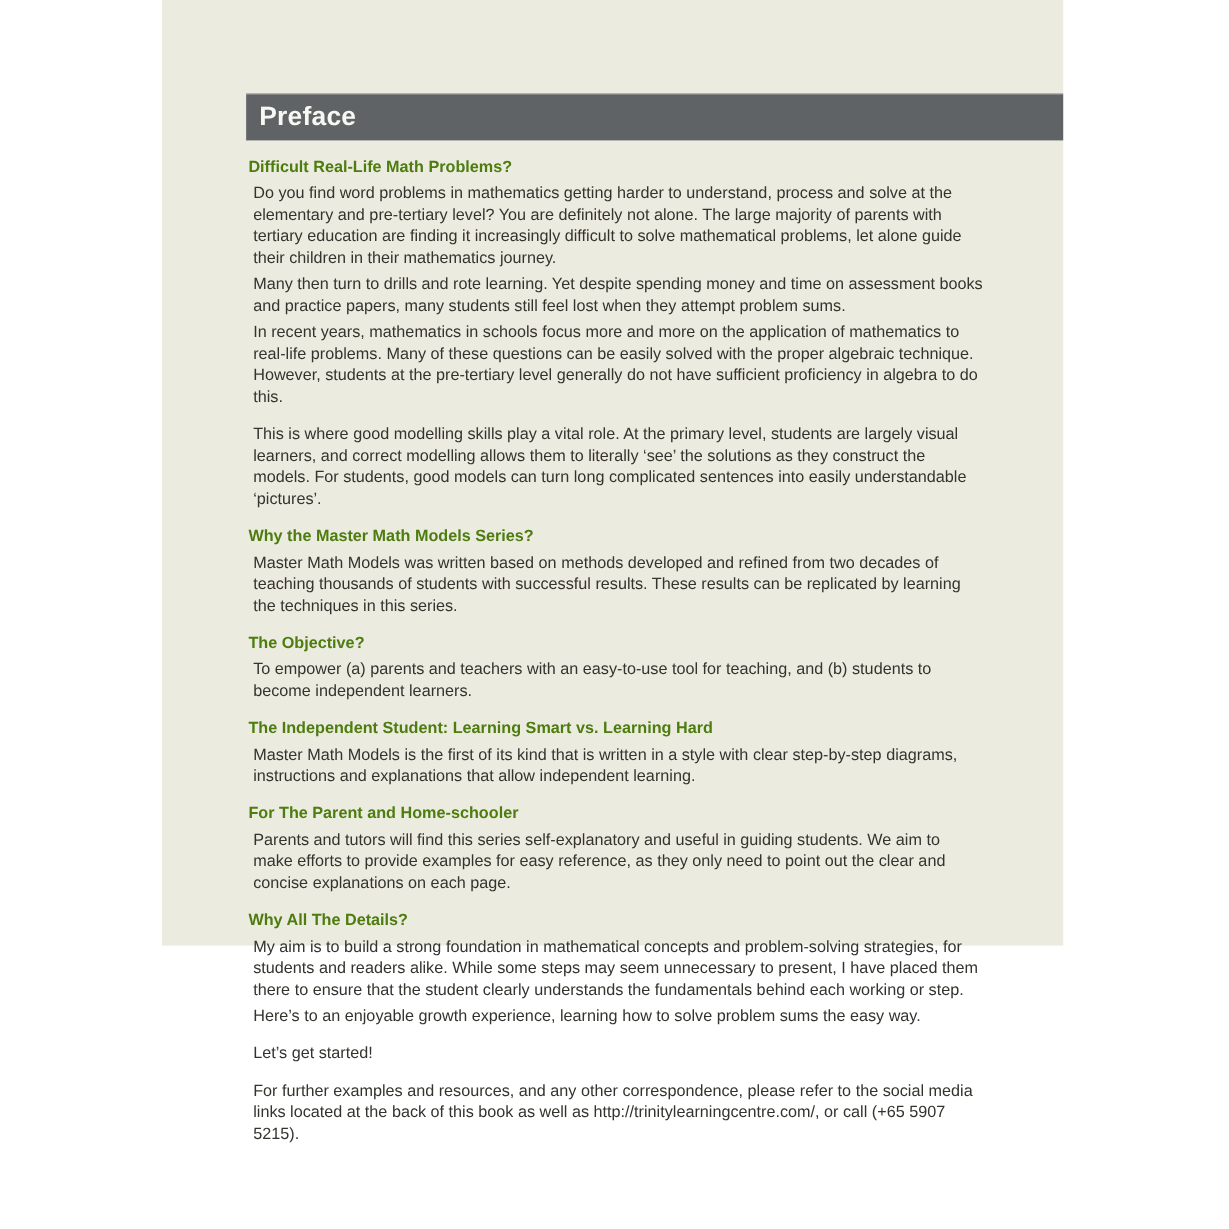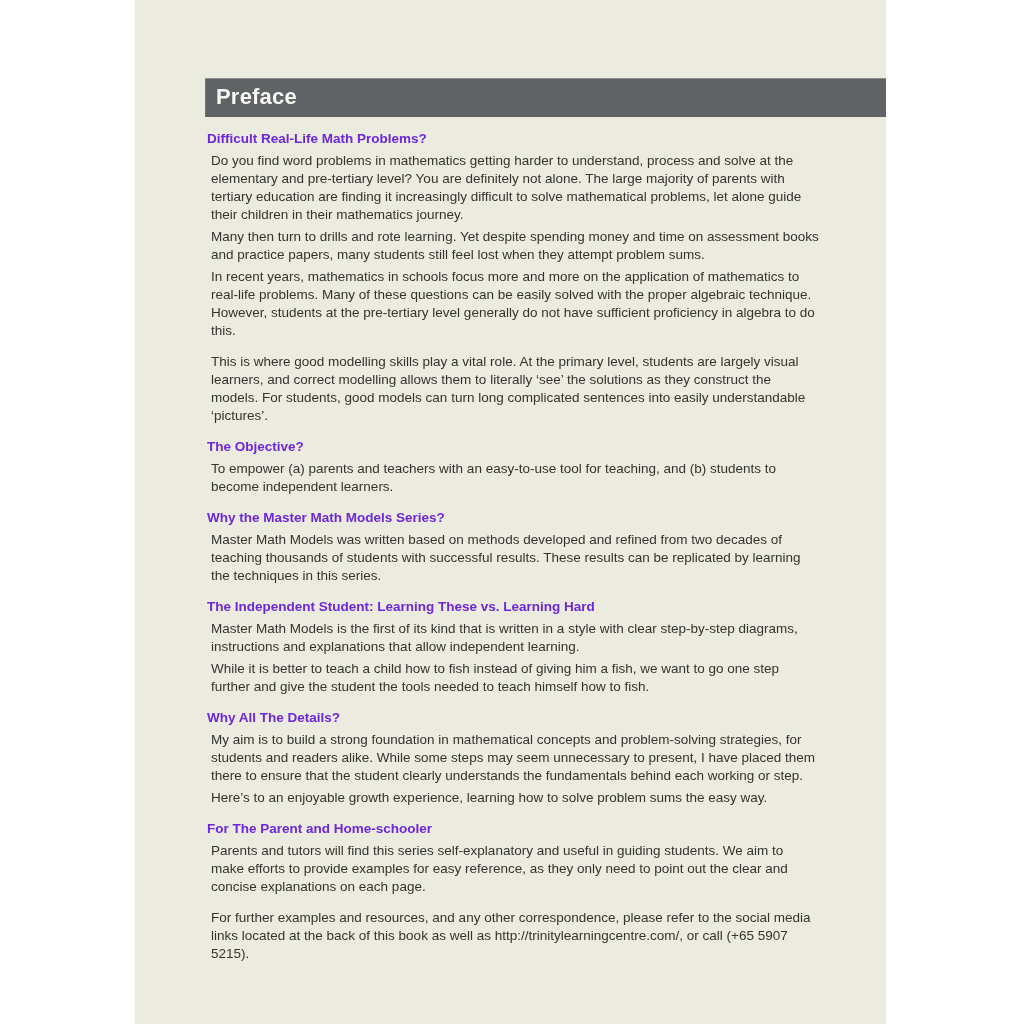--- a/index.html
+++ b/index.html
@@ -15,21 +15,21 @@
     width: 1024px;
     height: 1024px;
     background: #ffffff;
     overflow: hidden;
   }
   .page {
     position: absolute;
     left: 135px;
     top: 0;
     width: 751px;
-    height: 1024px;
+    height: 788px;
     background: #ECEBE0;
   }
   .header-bar {
     position: absolute;
     left: 70px;
     right: 0;
     top: 78px;
     height: 39px;
     background: #606366;
     box-shadow: inset 0 1px 0 rgba(255,255,255,0.28), inset 1px 0 0 rgba(255,255,255,0.12);
@@ -51,21 +51,21 @@
     color: #34332E;
     font-size: 13.5px;
     line-height: 18px;
   }
   .sec { margin: 0 0 13px 0; }
   .sec h2 {
     margin: 0;
     font-size: 13.5px;
     line-height: 18px;
     font-weight: bold;
-    color: #6d28d9;
+    color: #4d7c0f;
   }
   .sec p, .closing { margin: 4px; }
   .closing { margin-bottom: 13px; }
 </style>
 </head>
 <body>
 
 <div class="canvas">
   <div class="page">
 
@@ -80,43 +80,43 @@
         <p>Do you find word problems in mathematics getting harder to understand, process and solve at the elementary and pre-tertiary level? You are definitely not alone. The large majority of parents with tertiary education are finding it increasingly difficult to solve mathematical problems, let alone guide their children in their mathematics journey.</p>
         <p>Many then turn to drills and rote learning. Yet despite spending money and time on assessment books and practice papers, many students still feel lost when they attempt problem sums.</p>
         <p>In recent years, mathematics in schools focus more and more on the application of mathematics to real-life problems. Many of these questions can be easily solved with the proper algebraic technique. However, students at the pre-tertiary level generally do not have sufficient proficiency in algebra to do this.</p>
       </div>
 
       <div class="sec">
         <p>This is where good modelling skills play a vital role. At the primary level, students are largely visual learners, and correct modelling allows them to literally ‘see’ the solutions as they construct the models. For students, good models can turn long complicated sentences into easily understandable ‘pictures’.</p>
       </div>
 
       <div class="sec">
+        <h2>Why the Master Math Models Series?</h2>
+        <p>Master Math Models was written based on methods developed and refined from two decades of teaching thousands of students with successful results. These results can be replicated by learning the techniques in this series.</p>
+      </div>
+
+      <div class="sec">
         <h2>The Objective?</h2>
         <p>To empower (a) parents and teachers with an easy-to-use tool for teaching, and (b) students to become independent learners.</p>
       </div>
 
       <div class="sec">
-        <h2>Why the Master Math Models Series?</h2>
-        <p>Master Math Models was written based on methods developed and refined from two decades of teaching thousands of students with successful results. These results can be replicated by learning the techniques in this series.</p>
+        <h2>The Independent Student: Learning Smart vs. Learning Hard</h2>
+        <p>Master Math Models is the first of its kind that is written in a style with clear step-by-step diagrams, instructions and explanations that allow independent learning.</p>
       </div>
 
       <div class="sec">
-        <h2>The Independent Student: Learning These vs. Learning Hard</h2>
-        <p>Master Math Models is the first of its kind that is written in a style with clear step-by-step diagrams, instructions and explanations that allow independent learning.</p>
-        <p>While it is better to teach a child how to fish instead of giving him a fish, we want to go one step further and give the student the tools needed to teach himself how to fish.</p>
+        <h2>For The Parent and Home-schooler</h2>
+        <p>Parents and tutors will find this series self-explanatory and useful in guiding students. We aim to make efforts to provide examples for easy reference, as they only need to point out the clear and concise explanations on each page.</p>
       </div>
 
       <div class="sec">
         <h2>Why All The Details?</h2>
         <p>My aim is to build a strong foundation in mathematical concepts and problem-solving strategies, for students and readers alike. While some steps may seem unnecessary to present, I have placed them there to ensure that the student clearly understands the fundamentals behind each working or step.</p>
         <p>Here’s to an enjoyable growth experience, learning how to solve problem sums the easy way.</p>
       </div>
 
-      <div class="sec">
-        <h2>For The Parent and Home-schooler</h2>
-        <p>Parents and tutors will find this series self-explanatory and useful in guiding students. We aim to make efforts to provide examples for easy reference, as they only need to point out the clear and concise explanations on each page.</p>
-      </div>
-
+      <p class="closing">Let’s get started!</p>
       <p class="closing">For further examples and resources, and any other correspondence, please refer to the social media links located at the back of this book as well as http://trinitylearningcentre.com/, or call (+65 5907 5215).</p>
 
     </div>
   </div>
 </div>
 
 </body></html>

